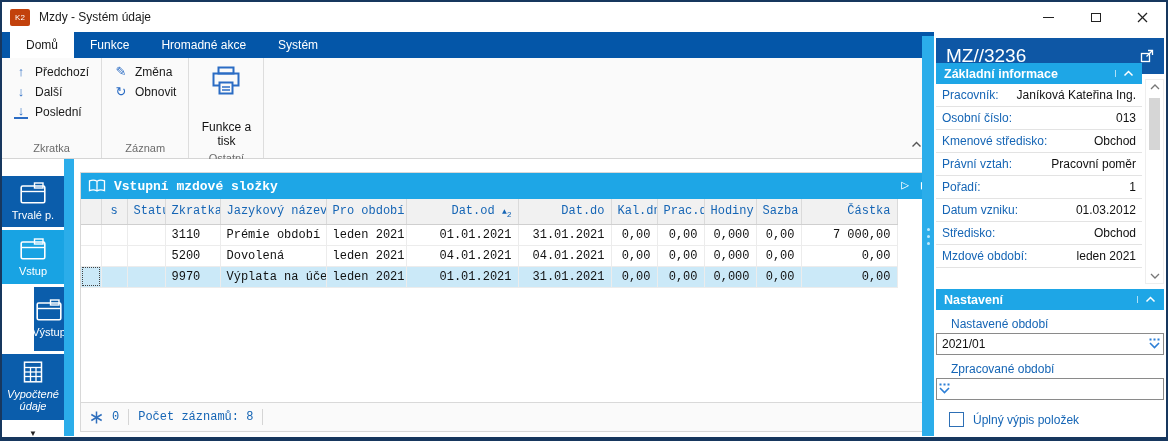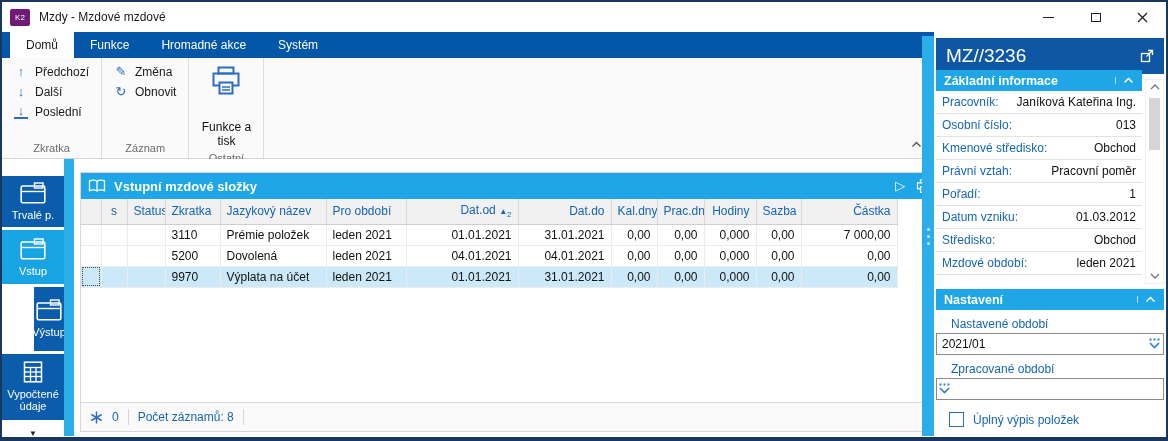--- a/index.html
+++ b/index.html
@@ -5,21 +5,21 @@
   * { box-sizing: border-box; margin: 0; padding: 0; }
   html,body { background:#3a3a3a; }
   .window {
     position: relative; width: 1168px; height: 441px;
     border: 2px solid #17375e; border-bottom-width: 4px;
     background: #fff; overflow: hidden;
     font-family: "Liberation Sans", sans-serif; font-size: 12px; color: #111;
   }
   
   .titlebar { position:absolute; left:0; top:0; width:1164px; height:30px; background:#fff; display:flex; align-items:center; }
-  .appicon { width:20px; height:17px; margin-left:8px; background:#701a75; color:#fff; font-size:8px; font-weight:normal;
+  .appicon { width:20px; height:17px; margin-left:8px; background:#c2410c; color:#fff; font-size:8px; font-weight:normal;
              display:flex; align-items:center; justify-content:center; border-radius:2px; }
   .titletext { margin-left:9px; color:#1a1a1a; }
   .wincontrols { margin-left:auto; display:flex; height:100%; }
   .winbtn { width:47px; display:flex; align-items:center; justify-content:center; }
   .glyph-min { width:11px; height:1px; background:#222; }
   .glyph-max { width:10px; height:9px; border:1px solid #222; }
   
   .tabbar { position:absolute; left:0; top:30px; width:932px; height:26px; background:#0456a8; display:flex; padding-left:8px; }
   .tab { color:#fff; display:flex; align-items:center; padding:0 16px; }
   .tab.active { background:#fff; color:#1a1a1a; }
@@ -33,27 +33,27 @@
   .rglabel { margin-top:auto; text-align:center; color:#6b6b6b; font-size:11px; padding:3px 6px 4px; }
   .rbig { display:flex; flex-direction:column; align-items:center; width:66px; padding-top:3px;gap:21px; }
   .rbig .biglabel { text-align:center; line-height:1.2; margin-top:3px; }
   .ribbon-collapse { position:absolute; right:12px; bottom:7px; }
   
   .mainarea { position:absolute; left:0; top:157px; width:920px; height:277px; background:#fff; }
   .sidebar { position:absolute; left:0; top:167px; width:62px; height:277px; display:flex; flex-direction:column; padding-top:7px; gap:3px; }
   .sideitem { background:#0b5dab; color:#fff; display:flex; flex-direction:column; align-items:center; justify-content:center;
               font-size:11px; text-align:center; line-height:1.15; padding:2px; }
   .sideitem svg { margin-bottom:5px; }
-  .si-1 { height:57px; } .si-2 { height:60px; } .si-3 { height:71px;margin-left:32px; } .si-4 { height:73px; }
+  .si-1 { height:57px; } .si-2 { height:60px; } .si-3 { height:71px;margin-left:32px; } .si-4 { height:73px;font-style:italic; }
   .sideitem.active { background:#18a3e3; }
   .sidebottom { margin-top:auto; height:26px; display:flex; align-items:center; justify-content:center; background:#fff; }
   .collapse-glyph { font-size:8px; color:#222; border-bottom:1px solid #222; padding:0 2px 1px; line-height:9px; }
   .sidestripe { position:absolute; left:62px; top:157px; width:10px; height:277px; background:#2badea; }
   
-  .panel { position:absolute; left:78px; top:170px; width:1008px; height:260px; border:1px solid #d8d8d8; background:#fff; }
+  .panel { position:absolute; left:78px; top:170px; width:1008px; height:260px; border:1px solid #d8d8d8; background:#fff;font-family:Liberation Mono, monospace; }
   .ptitle { height:26px; background:#1ea6e6; display:flex; align-items:center; color:#fff; padding:0 7px; gap:8px; }
   .ptitle .ptext { font-weight:bold; font-size:13px; }
   .ptools { margin-left:auto; display:flex; align-items:center; gap:11px; }
   .ptool { display:flex; align-items:flex-end; color:#fff; font-size:13px; line-height:14px; }
   .pdivider { width:1px; height:18px; background:rgba(255,255,255,.75); }
   .pgrid { position:relative; height:203px; overflow:hidden; }
   table { border-collapse:collapse; table-layout:fixed; width:816px; }
   th { height:25px; background:#f1f1f1; color:#1565b5; font-weight:normal; border-right:1px solid #dadada;
        border-bottom:1px solid #cfcfcf; padding:0 6px; white-space:nowrap; overflow:hidden; }
   td { height:21px; border-right:1px solid #ececec; border-bottom:1px solid #ececec; padding:0 6px; white-space:nowrap; overflow:hidden; }
@@ -71,41 +71,41 @@
   .sigma { font-size:15px; color:#2f6fbd; } .pen { font-size:14px; color:#2f6fbd; }
   
   .splitter { position:absolute; left:920px; top:34px; width:12px; height:400px; background:#2badea; display:flex; flex-direction:column; align-items:center; justify-content:center; gap:4px; }
   .splitter i { width:3px; height:3px; border-radius:50%; background:#bfe8fb; }
   
   .rightpanel { position:absolute; left:932px; top:30px; width:232px; height:404px; background:#fff; }
   .rp-header { position:absolute; left:2px; top:6px; width:228px; height:36px; background:#0e57a5; color:#fff; display:flex; align-items:center; padding:0 10px; font-size:19px; }
   .rp-ext { margin-left:auto; display:flex; }
   .rp-sec-title { background:#1ea6e6; color:#fff; font-weight:bold; font-size:12.5px; display:flex; align-items:center; padding:0 8px; height:21px; }
   .sec-chevron { margin-left:auto; border-left:1px solid rgba(255,255,255,.65); padding-left:7px; display:flex; }
-  .sec1 { position:absolute; left:2px; top:38px; width:206px; }
+  .sec1 { position:absolute; left:2px; top:31px; width:206px; }
   .field { height:23px; display:flex; align-items:center; justify-content:space-between; border-bottom:1px solid #e3e3e3; padding:0 6px; }
   .field .lbl { color:#1565b5; } .field .val { color:#111; }
   .rp-scroll { position:absolute; left:211px; top:47px; width:19px; height:205px; background:#fff; border:1px solid #eee; }
   .rp-scroll .vs-up { top:4px; } .rp-scroll .vs-down { bottom:4px; }
   .rp-thumb { position:absolute; left:3px; right:3px; top:18px; height:52px; background:#d6d6d6; }
   .sec2 { position:absolute; left:2px; top:257px; width:228px; }
   .inlabel { color:#1565b5; margin:7px 0 2px 15px; }
   .pinput { height:22px; border:1px solid #8a8a8a; display:flex; align-items:center; background:#fff; padding:0 1px 0 0; }
   .pinput input { flex:1; border:0; outline:0; height:18px; font-family:"Liberation Sans",sans-serif; font-size:12px; padding:0 5px; color:#111; background:transparent; }
   .checkrow { display:flex; align-items:center; gap:9px; margin:12px 0 0 13px; color:#1565b5; }
   .checkbox { width:15px; height:15px; border:1px solid #2d6fb5; background:#fff; }
 </style>
 </head>
 <body>
 
 <div class="window">
 
   <div class="titlebar">
     <span class="appicon">K2</span>
-    <span class="titletext">Mzdy - Mzdové mzdové</span>
+    <span class="titletext">Mzdy - Systém údaje</span>
     <div class="wincontrols">
       <span class="winbtn">
           <span class="glyph-min"></span>
         </span>
       <span class="winbtn">
           <span class="glyph-max"></span>
         </span>
       <span class="winbtn">
         <svg width="11" height="11" viewBox="0 0 11 11">
             <line x1="1" y1="1" x2="10" y2="10" stroke="#222" stroke-width="1.2"></line>
@@ -310,21 +310,21 @@
             <th class="r">Sazba</th>
             <th class="r">Částka</th>
           </tr>
         </thead>
         <tbody>
           <tr>
             <td class="c"></td>
             <td class="c"></td>
             <td class="c"></td>
             <td class="l">3110</td>
-            <td class="l">Prémie položek</td>
+            <td class="l">Prémie období</td>
             <td class="l">leden 2021</td>
             <td class="r">01.01.2021</td>
             <td class="r">31.01.2021</td>
             <td class="r">0,00</td>
             <td class="r">0,00</td>
             <td class="r">0,000</td>
             <td class="r">0,00</td>
             <td class="r">7 000,00</td>
           </tr>
           <tr>

